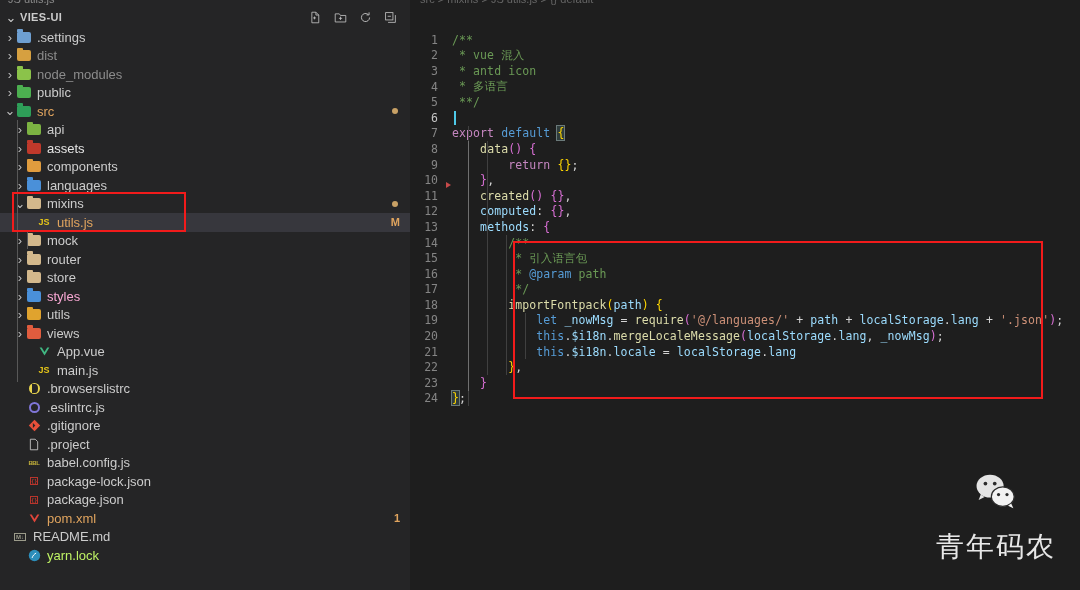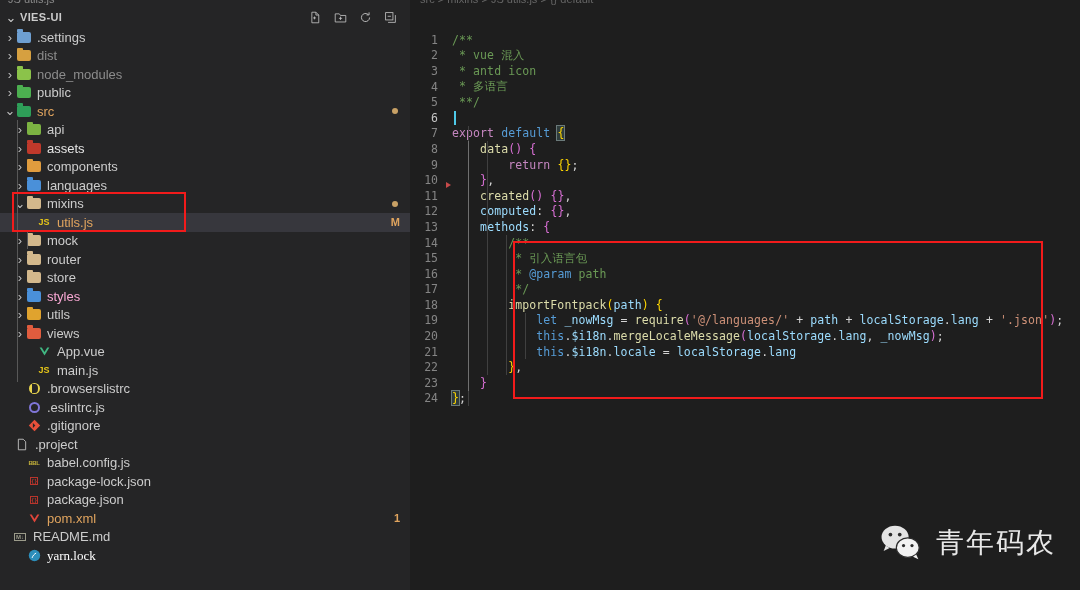--- a/index.html
+++ b/index.html
@@ -129,21 +129,21 @@
   .brk { color: #FFD700; }
   .brk2 { color: #DA70D6; }
   .brk-box { background: #2f3c3c; outline: 1px solid #6b7a7a; }
 
   
   .redbox { position: absolute; border: 2px solid #f21b1b; pointer-events: none; }
 
   
   .watermark {
     position: absolute; right: 24px; bottom: 24px;
-    display: flex; align-items: flex-start; gap: 13px;
+    display: flex; align-items: center; gap: 13px; flex-direction: column;
   }
   .wm-text {
     font-size: 28px; color: #e8e8e8; letter-spacing: 2px;
     font-family: "DejaVu Sans", sans-serif;
   }
 </style>
 </head>
 <body>
 
 <div id="root">
@@ -349,21 +349,21 @@
         <div class="row" style="padding-left: 14px;">
           <span class="arrow"></span>
           <span class="ficon">
             <svg width="13" height="13" viewBox="0 0 16 16">
               <path d="M8 1l7 7-7 7-7-7z" fill="#e8503a"></path>
               <path d="M6 5l3 3-3 3z" fill="#252526"></path>
             </svg>
           </span>
           <span class="label" style="color: rgb(204, 204, 204);">.gitignore</span>
         </div>
-        <div class="row" style="padding-left: 2px;">
+        <div class="row" style="padding-left: 14px;">
           <span class="arrow"></span>
           <span class="ficon">
             <svg width="12" height="13" viewBox="0 0 14 16">
               <path d="M2.5 1.5h6l3 3v10h-9z" fill="none" stroke="#c5c5c5" stroke-width="1.1"></path>
             </svg>
           </span>
           <span class="label" style="color: rgb(204, 204, 204);">.project</span>
         </div>
         <div class="row" style="padding-left: 14px;">
           <span class="arrow"></span>
@@ -404,21 +404,21 @@
           <span class="label" style="color: rgb(204, 204, 204);">README.md</span>
         </div>
         <div class="row" style="padding-left: 14px;">
           <span class="arrow"></span>
           <span class="ficon">
             <svg width="13" height="13" viewBox="0 0 16 16">
               <circle cx="8" cy="8" r="7" fill="#2c8ebb"></circle>
               <path d="M5 11c1-3 3-5 5-6" stroke="#fff" stroke-width="1.2" fill="none"></path>
             </svg>
           </span>
-          <span class="label" style="color: #ffffff; font-family: Liberation Serif, serif;">yarn.lock</span>
+          <span class="label" style="color: #bef264;">yarn.lock</span>
         </div>
         <div class="indent-line" style="left: 17px; top: 92px; height: 262px;"></div>
         <div class="indent-line" style="left: 27px; top: 203px; height: 18px;"></div>
       </div>
   </div>
 
   <div class="editor">
     <div class="code-area" id="code-area">
         <div class="cline">
           <span class="lnum">1</span>

